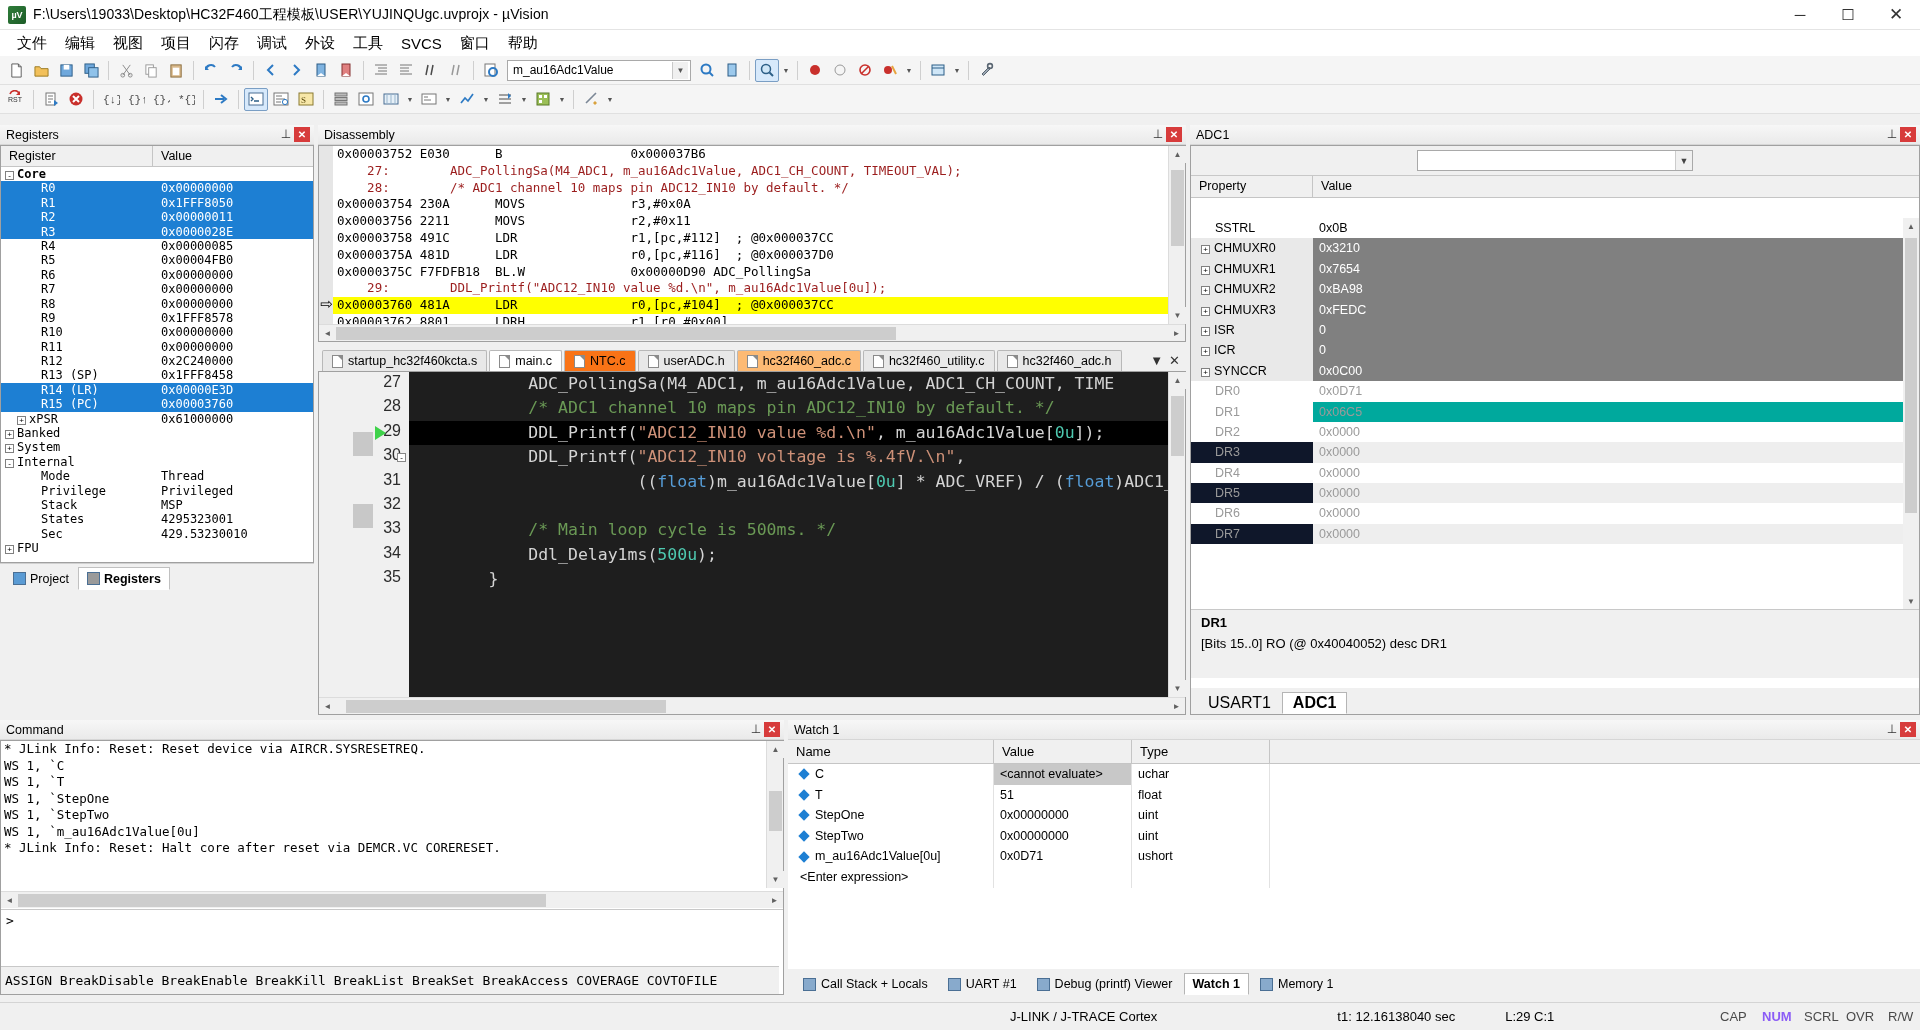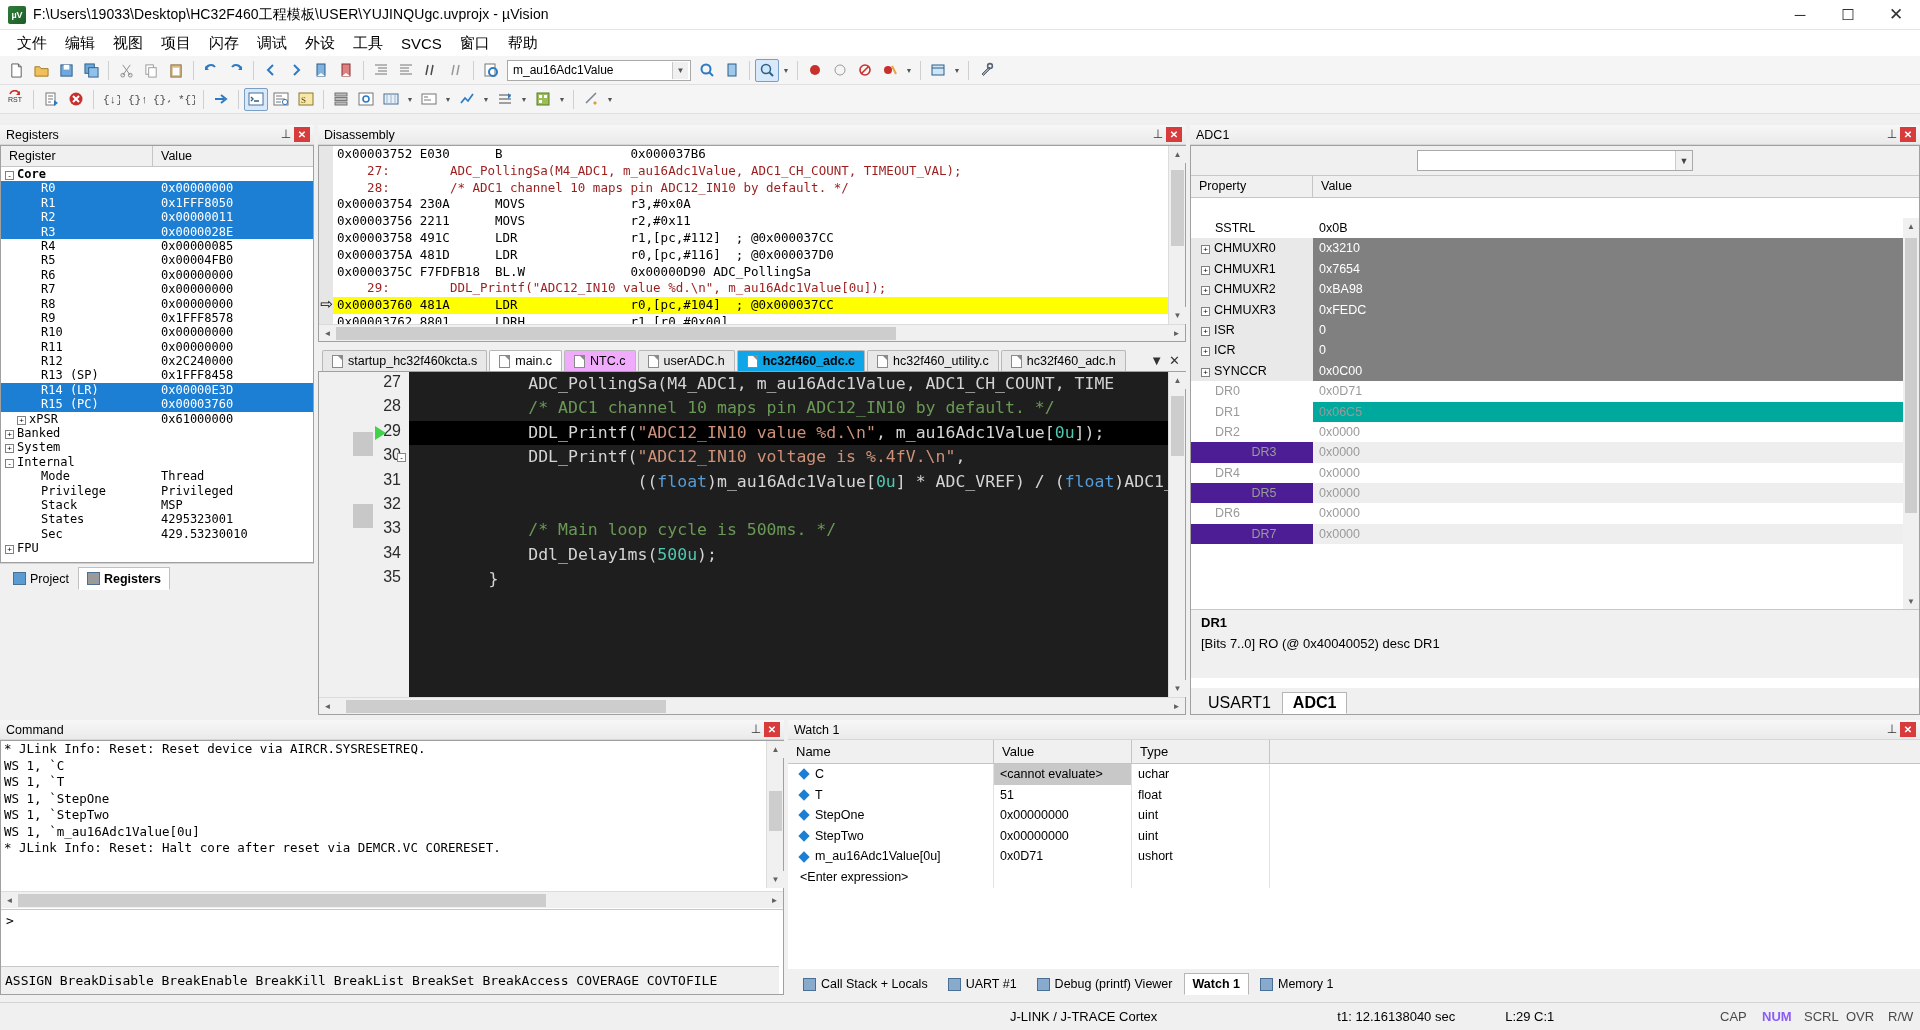--- a/index.html
+++ b/index.html
@@ -149,22 +149,22 @@
   .ed-tabs {
     height: 24px; display:flex; align-items:flex-end; background:#f0f0f0; padding-left:4px;
     position:relative;
   }
   .ed-tab {
     height: 21px; display:flex; align-items:center; gap:5px; padding: 0 9px;
     font-size: 12.5px; border: 1px solid #b8b8b8; border-bottom:none;
     background:#e8e8e8; margin-right:2px; color:#000; border-radius: 2px 2px 0 0;
   }
   .ed-tab.active { background:#fff; font-weight:normal; }
-  .ed-tab.orange { background:#f0abfc; }
-  .ed-tab.blue { background:#0ea5e9;font-weight:bold; }
+  .ed-tab.orange { background:#f97316; }
+  .ed-tab.blue { background:#fdba74; }
   .tabdoc {
     width:11px; height:13px; background:#fff; border:1px solid #8a8a8a; position:relative; flex:none;
   }
   .tabdoc::after { content:''; position:absolute; right:-1px; top:-1px; border:3px solid transparent; border-top-color:#8a8a8a; border-right-color:#8a8a8a; }
   .ed-tabctl { margin-left:auto; display:flex; align-items:center; gap:6px; padding-right:6px; height:21px;}
   .ed-tabctl span { font-size: 13px; color:#333; cursor:default; }
   .ed-area {
     position:absolute; left:0; right:0; top:24px; bottom:0; background:#1e1e1e;
     border:1px solid #a0a0a0;
   }
@@ -206,21 +206,21 @@
   .adc-hdr .c2 { padding-left:8px; line-height:21px; flex:1;}
   .adc-rows { position:absolute; left:0; right:0; top:72px; bottom:105px; overflow:hidden; background:#fff; }
   .adc-row { height: 20.4px; display:flex; font-size:12.5px; line-height:20.4px; }
   .adc-row .p { width: 122px; padding-left: 10px; white-space:nowrap; color:#000;}
   .adc-row .v { flex:1; padding-left: 6px; color:#000; }
   .adc-row.grey .p, .adc-row.grey .v { background:#808080; color:#fff; }
   .adc-row.grey .p { color:#000; background:#e9e9e9; }
   .adc-row.teal .v { background:#00a99d; color:#fff; }
   .adc-row.dim .p { color:#9a9a9a; }
   .adc-row.dim .v { color:#9a9a9a; }
-  .adc-row.alt .p { background:#4c1d95;text-align:center; }
+  .adc-row.alt .p { background:#0f172a; }
   .adc-row.alt .v { background:#eeeeee; }
   .adc-tree { display:inline-block; width:14px; color:#b0b0b0; }
   .adc-plus {
     display:inline-block; width:9px; height:9px; border:1px solid #808080; background:#fff;
     font-size:8px; line-height:7px; text-align:center; color:#000; margin-right:4px;
   }
   .adc-vscroll { position:absolute; right:0; top:72px; width:16px; bottom:105px; background:#f0f0f0; }
   .adc-desc {
     position:absolute; left:0; right:0; bottom:36px; height: 69px; background:#f0f0f0;
     border-top:1px solid #c8c8c8; padding: 5px 10px; font-size: 13px;
@@ -949,21 +949,21 @@
               <div class="v">0x0000</div>
             </div>
           </div>
         <div class="adc-vscroll">
           <div style="height:16px;display:flex;align-items:center;justify-content:center;font-size:8px;color:#606060;">▲</div>
           <div style="position:absolute;left:2px;top:20px;width:12px;height:275px;background:#cdcdcd;"></div>
           <div style="position:absolute;bottom:0;width:16px;height:16px;display:flex;align-items:center;justify-content:center;font-size:8px;color:#606060;">▼</div>
         </div>
         <div class="adc-desc">
           <div class="t">DR1</div>
-          <div>[Bits 7..0] RO (@ 0x40040052) desc DR1</div>
+          <div>[Bits 15..0] RO (@ 0x40040052) desc DR1</div>
         </div>
         <div class="adc-tabs" id="adc-tabs">
             <div class="adc-tab">USART1</div>
             <div class="adc-tab active">ADC1</div>
           </div>
       </div>
     </div>
 
     <div class="panel" id="command">
       <div class="panel-head">

